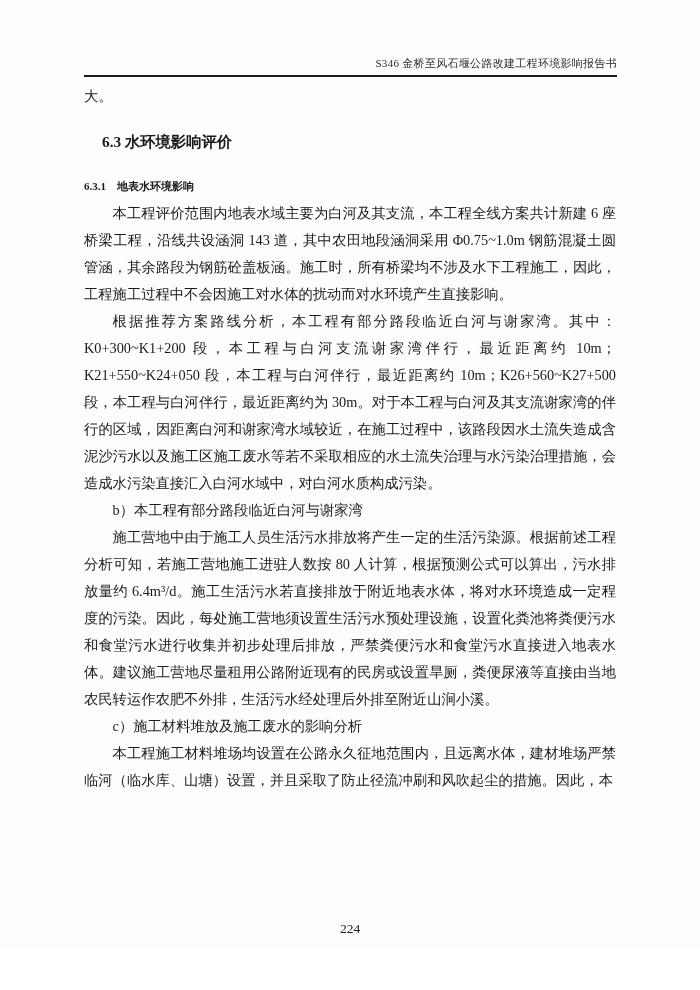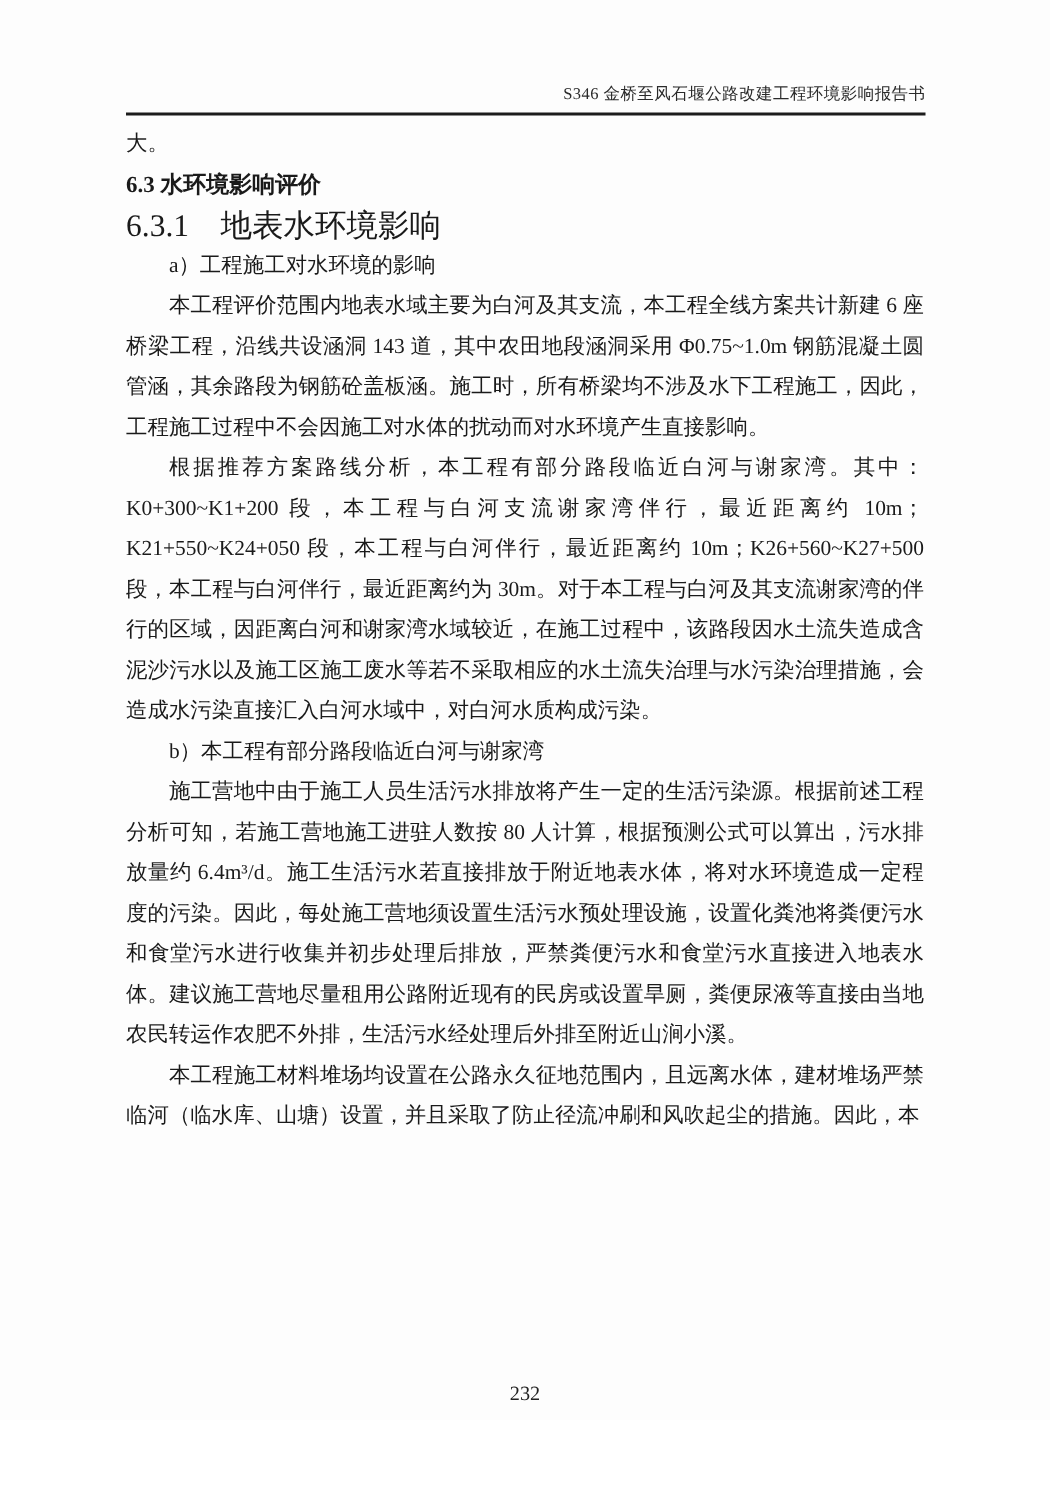--- a/index.html
+++ b/index.html
@@ -43,25 +43,25 @@
     font-size: 14.3px;
     line-height: 27px;
     text-align: justify;
     text-justify: inter-character;
   }
   .para { margin: 0; }
   .indent { text-indent: 2em; }
   .h1x {
     font-weight: bold;
     font-size: 15.3px;
-    margin: 0;
+    margin: 18px;
   }
   .h2x, .h3x {
-    font-weight: normal;
-    font-size: 21px;
+    font-weight: bold;
+    font-size: 11px;
     margin: 0;
   }
   .subh {
     margin: 0;
     text-indent: 2em;
   }
   .footer {
     position: absolute;
     top: 921px;
     left: 0;
@@ -79,25 +79,25 @@
   <div class="header">
     <span>S346 金桥至风石堰公路改建工程环境影响报告书</span>
   </div>
 
   <div class="header-rule"></div>
 
   <div class="content">
       <div class="para">大。</div>
       <div class="h1x">6.3 水环境影响评价</div>
       <div class="h2x">6.3.1　地表水环境影响</div>
-      <div class="subh">a）工程施工对水环境的影响</div>
       <div class="para indent">本工程评价范围内地表水域主要为白河及其支流，本工程全线方案共计新建 6 座桥梁工程，沿线共设涵洞 143 道，其中农田地段涵洞采用 Φ0.75~1.0m 钢筋混凝土圆管涵，其余路段为钢筋砼盖板涵。施工时，所有桥梁均不涉及水下工程施工，因此，工程施工过程中不会因施工对水体的扰动而对水环境产生直接影响。</div>
       <div class="para indent">根据推荐方案路线分析，本工程有部分路段临近白河与谢家湾。其中：K0+300~K1+200 段，本工程与白河支流谢家湾伴行，最近距离约 10m；K21+550~K24+050 段，本工程与白河伴行，最近距离约 10m；K26+560~K27+500 段，本工程与白河伴行，最近距离约为 30m。对于本工程与白河及其支流谢家湾的伴行的区域，因距离白河和谢家湾水域较近，在施工过程中，该路段因水土流失造成含泥沙污水以及施工区施工废水等若不采取相应的水土流失治理与水污染治理措施，会造成水污染直接汇入白河水域中，对白河水质构成污染。</div>
       <div class="subh">b）本工程有部分路段临近白河与谢家湾</div>
       <div class="para indent">施工营地中由于施工人员生活污水排放将产生一定的生活污染源。根据前述工程分析可知，若施工营地施工进驻人数按 80 人计算，根据预测公式可以算出，污水排放量约 6.4m³/d。施工生活污水若直接排放于附近地表水体，将对水环境造成一定程度的污染。因此，每处施工营地须设置生活污水预处理设施，设置化粪池将粪便污水和食堂污水进行收集并初步处理后排放，严禁粪便污水和食堂污水直接进入地表水体。建议施工营地尽量租用公路附近现有的民房或设置旱厕，粪便尿液等直接由当地农民转运作农肥不外排，生活污水经处理后外排至附近山涧小溪。</div>
+      <div class="subh">c）施工材料堆放及施工废水的影响分析</div>
       <div class="para indent">本工程施工材料堆场均设置在公路永久征地范围内，且远离水体，建材堆场严禁临河（临水库、山塘）设置，并且采取了防止径流冲刷和风吹起尘的措施。因此，本</div>
     </div>
 
   <div class="footer">
-    <span>232</span>
+    <span>224</span>
   </div>
 
 </div>
 
 </body></html>

